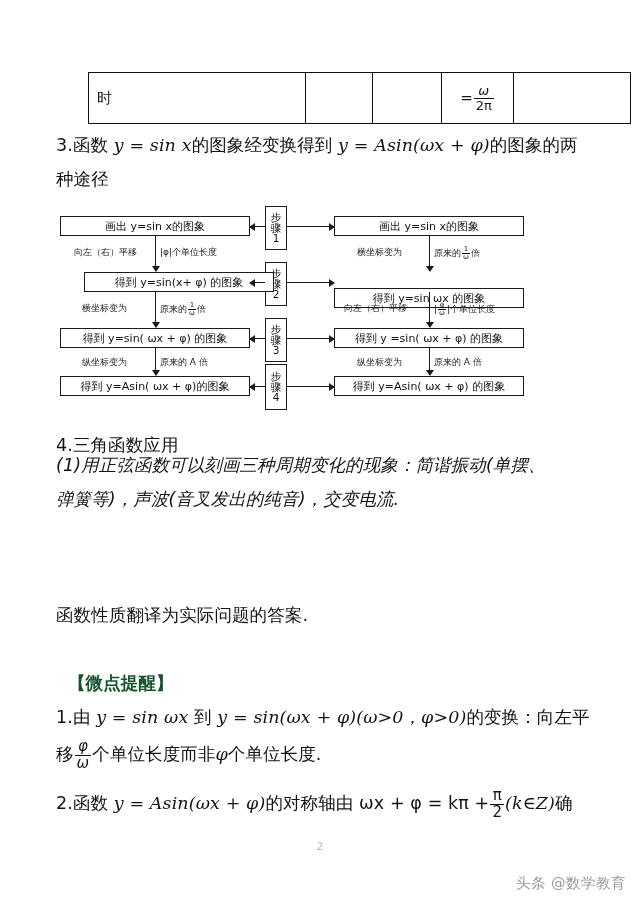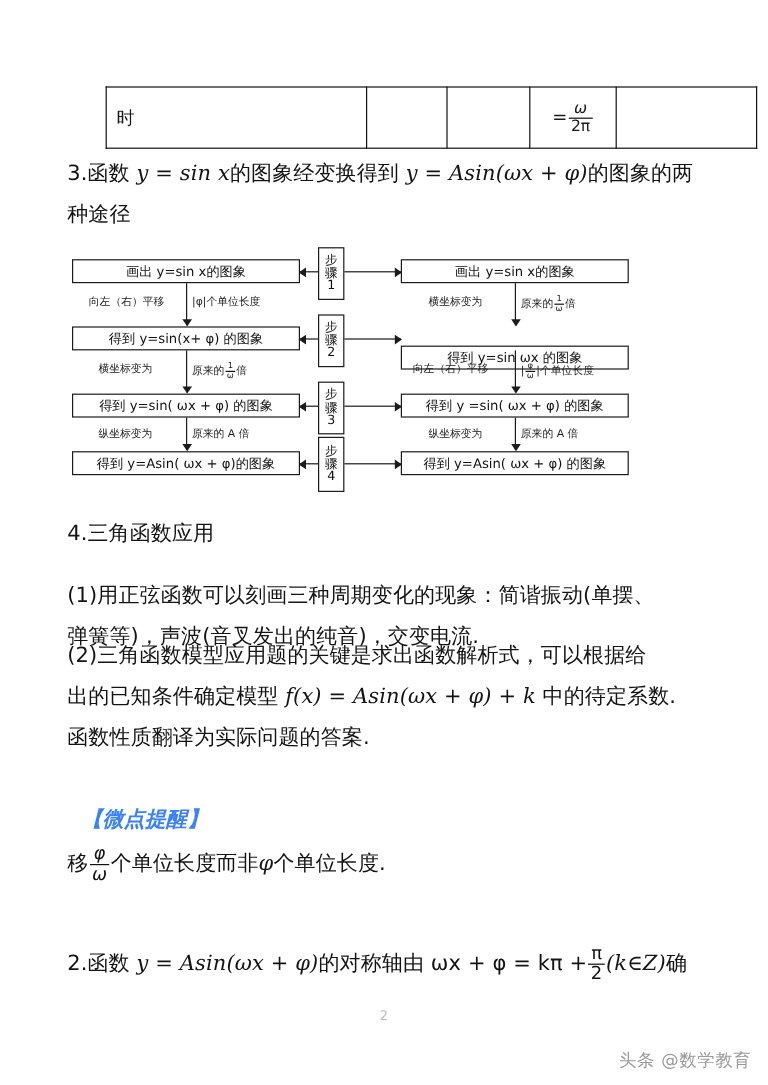--- a/index.html
+++ b/index.html
@@ -70,23 +70,22 @@
     left: 56px;
     width: 540px;
     font-size: 17.5px;
     line-height: 34px;
     letter-spacing: 0.1px;
     color: #141414;
   }
   .para .mi { font-style: italic; font-family: "DejaVu Serif","Liberation Serif",serif; }
 
   .hint-title {
-    color: #3b82f6;
+    color: #14532d;
     font-weight: bold;
-    font-style: italic;
   }
 
   
   .flow {
     position: absolute;
     left: 52px;
     top: 206px;
     width: 464px;
     height: 208px;
     font-family: "DejaVu Sans", "Liberation Sans", sans-serif;
@@ -248,21 +247,21 @@
       <span>骤</span>
       <span>3</span>
     </div>
     <div class="stepbox" style="top:158px; height:46px;">
       <span>步</span>
       <span>骤</span>
       <span>4</span>
     </div>
 
     <div class="fbox l" style="top:10px;">画出 y=sin x的图象</div>
-    <div class="fbox l" style="top:66px;">得到 y=sin(x+ φ) 的图象</div>
+    <div class="fbox l" style="top:66px;margin-left:24px;">得到 y=sin(x+ φ) 的图象</div>
     <div class="fbox l" style="top:170px;">得到 y=Asin( ωx + φ)的图象</div>
     <div class="fbox l" style="top:122px;">得到 y=sin( ωx + φ) 的图象</div>
 
     <div class="fbox r" style="top:10px;">画出 y=sin x的图象</div>
     <div class="fbox r" style="top:66px;margin-top:16px;">得到 y=sin ωx 的图象</div>
     <div class="fbox r" style="top:122px;">得到 y =sin( ωx + φ) 的图象</div>
     <div class="fbox r" style="top:170px;">得到 y=Asin( ωx + φ) 的图象</div>
 
     <div class="hline arrow-left" style="left:198px; top:20px; width:15px;"></div>
     <div class="hline arrow-right" style="left:235px; top:20px; width:47px;"></div>
@@ -295,37 +294,34 @@
 
     <div class="lbl" style="left:292px; top:98px;">向左（右）平移</div>
     <div class="lbl" style="left:382px; top:96px;"><span>|</span><span class="sfrac"><span class="num">φ</span><span class="den">ω</span></span><span>|个单位长度</span></div>
 
     <div class="lbl" style="left:305px; top:152px;">纵坐标变为</div>
     <div class="lbl" style="left:382px; top:152px;">原来的 A 倍</div>
   </div>
 
   <div class="para" style="top:428px;">4.三角函数应用</div>
 
-  <div class="para" style="top:480px;">
+  <div class="para" style="top:448px;font-style:italic;">
     <div>(1)用正弦函数可以刻画三种周期变化的现象：简谐振动(单摆、</div>
     <div>弹簧等)，声波(音叉发出的纯音)，交变电流.</div>
   </div>
 
-  <div class="para" style="top:530px;">
-    <div>(2)三角函数模型应用题的关键是求出函数解析式，可以根据给</div>
-    <div><span>出的已知条件确定模型 </span><span class="mi">f(x) = Asin(ωx + φ) + k</span><span> 中的待定系数.</span></div>
-  </div>
 
   <div class="para" style="top:598px;">
     <div>函数性质翻译为实际问题的答案.</div>
   </div>
 
   <div class="para hint-title" style="top:666px; left:68px;">【微点提醒】</div>
 
   <div class="para" style="top:700px;">
+    <div><span>1.由 </span><span class="mi">y = sin ωx</span><span> 到 </span><span class="mi">y = sin(ωx + φ)(ω&gt;0，φ&gt;0)</span><span>的变换：向左平</span></div>
     <div style="line-height:40px;"><span>移</span><span class="frac" style="font-size:15px;"><span class="num ital">φ</span><span class="den ital">ω</span></span><span>个单位长度而非</span><span class="mi">φ</span><span>个单位长度.</span></div>
   </div>
 
   <div class="para" style="top:782px; line-height:42px;">
     <span>2.函数 </span><span class="mi">y = Asin(ωx + φ)</span><span>的对称轴由 ωx + φ = kπ +</span><span class="frac" style="font-size:15px;"><span class="num">π</span><span class="den">2</span></span><span class="mi">(k∈Z)</span><span>确</span>
   </div>
 
   <div class="page-no">2</div>
   <div class="watermark">头条 @数学教育</div>
 

